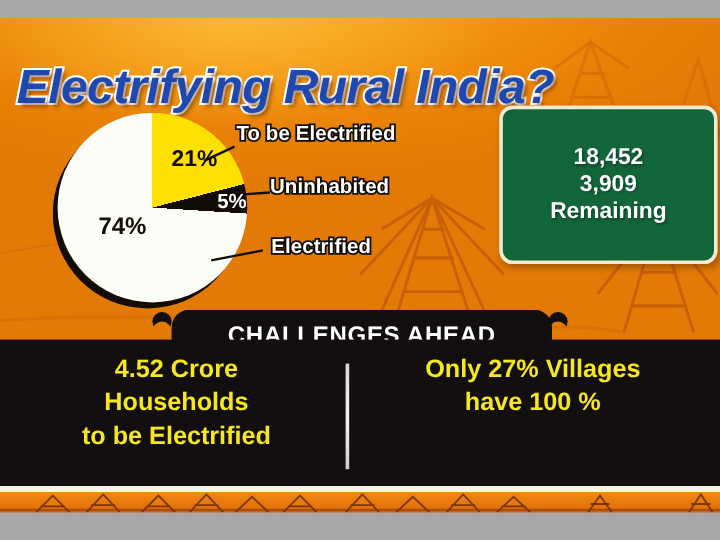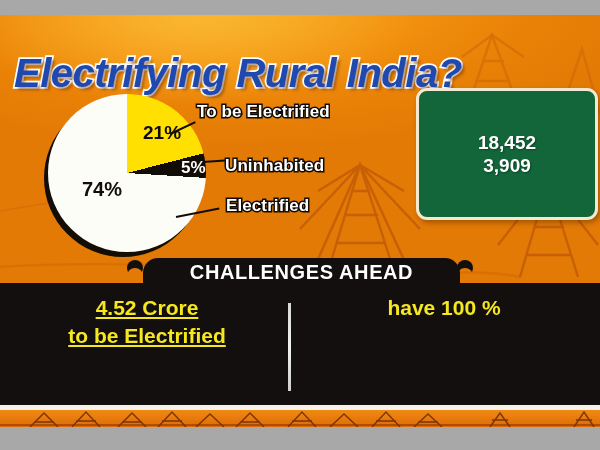--- a/index.html
+++ b/index.html
@@ -101,21 +101,21 @@
     position: absolute;
     font-size: 17px;
     font-weight: bold;
     color: #ffffff;
     -webkit-text-stroke: 3px #100b05;
     paint-order: stroke fill;
     white-space: nowrap;
     letter-spacing: .1px;
   }
   .plabel-1 { left: 197px; top: 102px; }
-  .plabel-2 { left: 225px; top: 156px; }
+  .plabel-2 { left: 225px; top: 146px; }
   .plabel-3 { left: 226px; top: 196px; }
 
   .leader { position: absolute; background: #120c06; height: 2px; transform-origin: left center; }
   .l1 { left: 170px; top: 133px; width: 28px; transform: rotate(-25deg); }
   .l2 { left: 203px; top: 161px; width: 22px; transform: rotate(-4deg); }
   .l3 { left: 176px; top: 216px; width: 44px; transform: rotate(-11deg); }
 
   
   .greenbox {
     position: absolute;
@@ -152,21 +152,21 @@
     background: #120f0e;
   }
   .challenges-tab {
     position: absolute;
     left: 143px; top: 258px;
     width: 317px; height: 34px;
     background: #120f0e;
     border-top-left-radius: 15px;
     border-top-right-radius: 15px;
     display: flex;
-    align-items: flex-start;
+    align-items: flex-end;
     justify-content: center;
   }
   .challenges-tab span {
     color: #ffffff;
     font-size: 20px;
     font-weight: bold;
     letter-spacing: .6px;
     white-space: nowrap;
     margin-top: 3px;
   }
@@ -182,21 +182,21 @@
   .cell {
     position: absolute;
     top: 294px;
     color: #f5e720;
     font-size: 21px;
     font-weight: bold;
     line-height: 1.34;
     text-align: center;
     white-space: nowrap;
   }
-  .cell-left  { left: 16px;  width: 262px; text-decoration: underline; }
+  .cell-left  { left: 16px;  width: 262px; }
   .cell-right { left: 300px; width: 288px; }
 
   .vdivider {
     position: absolute;
     left: 288px; top: 303px;
     width: 3px; height: 88px;
     background: linear-gradient(to bottom, #d8d8d8, #f2f2f2 50%, #cfcfcf);
   }
 
   
@@ -274,39 +274,42 @@
   <div class="leader l2"></div>
   <div class="leader l3"></div>
 
   <div class="plabel plabel-1">To be Electrified</div>
   <div class="plabel plabel-2">Uninhabited</div>
   <div class="plabel plabel-3">Electrified</div>
 
   <div class="greenbox">
     <div>18,452</div>
     <div>3,909</div>
+    <div>Remaining</div>
   </div>
 
   <div class="tab-notch" style="left:127px;"></div>
   <div class="tab-notch" style="left:457px;"></div>
 
   <div class="challenges-tab">
     <span>CHALLENGES AHEAD</span>
   </div>
 
   <div class="blackpanel"></div>
 
   <div class="cell cell-left">
     <div>4.52 Crore</div>
+    <div>Households</div>
     <div>to be Electrified</div>
   </div>
 
   <div class="vdivider"></div>
 
   <div class="cell cell-right">
+    <div>Only 27% Villages</div>
     <div>have 100 %</div>
   </div>
 
   <div class="white-rule"></div>
   <div class="orange-strip">
     <svg width="600" height="17" viewBox="0 0 600 17" preserveAspectRatio="none">
       <g stroke="#6b2a04" stroke-width="1.5" fill="none" opacity="0.85">
         <path d="M30 17 L44 3 L58 17 M34 12 L54 12"></path>
         <path d="M72 17 L86 2 L100 17 M76 11 L96 11"></path>
         <path d="M118 17 L132 3 L146 17 M122 12 L142 12"></path>

